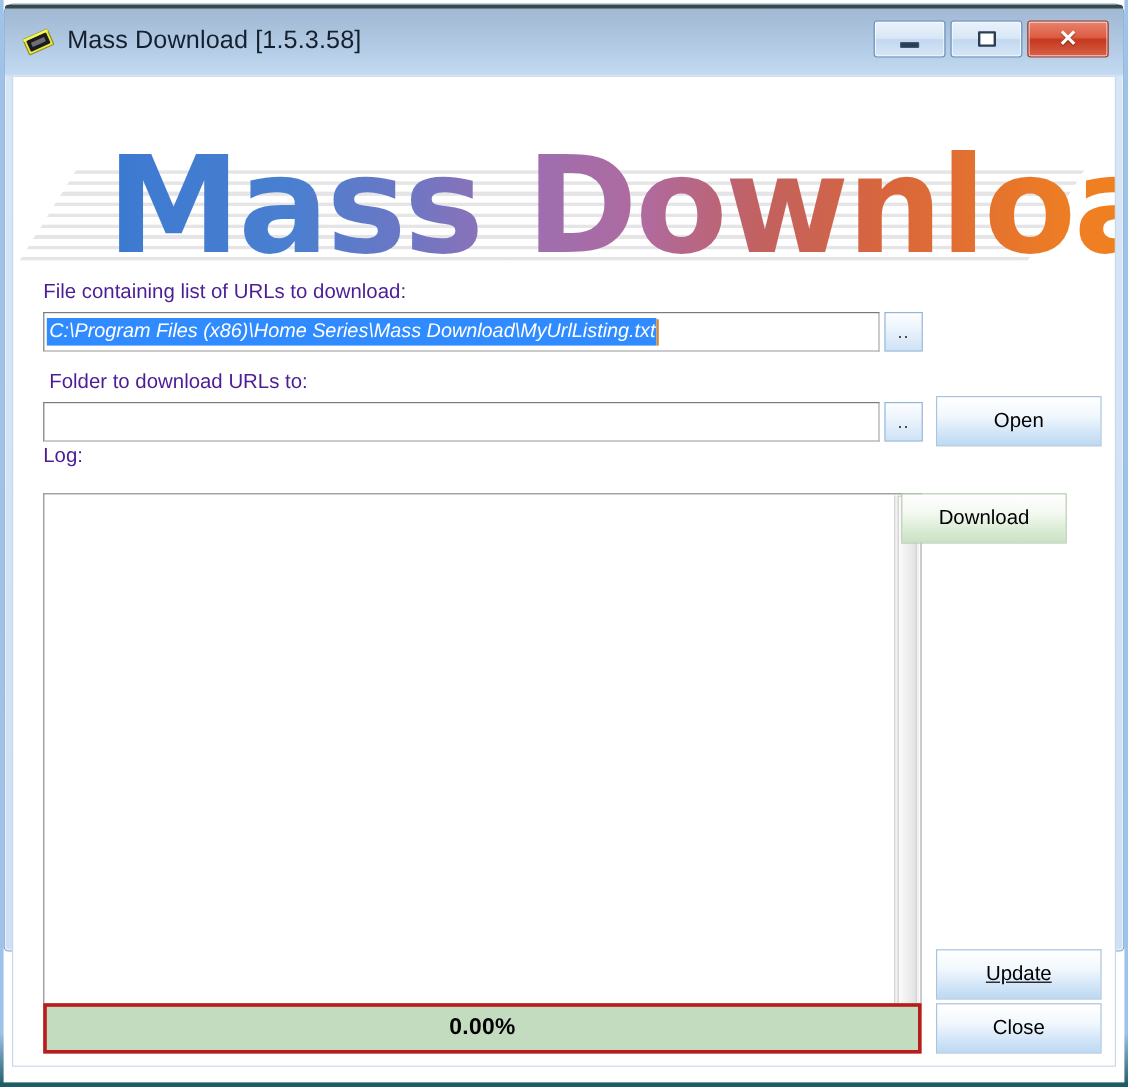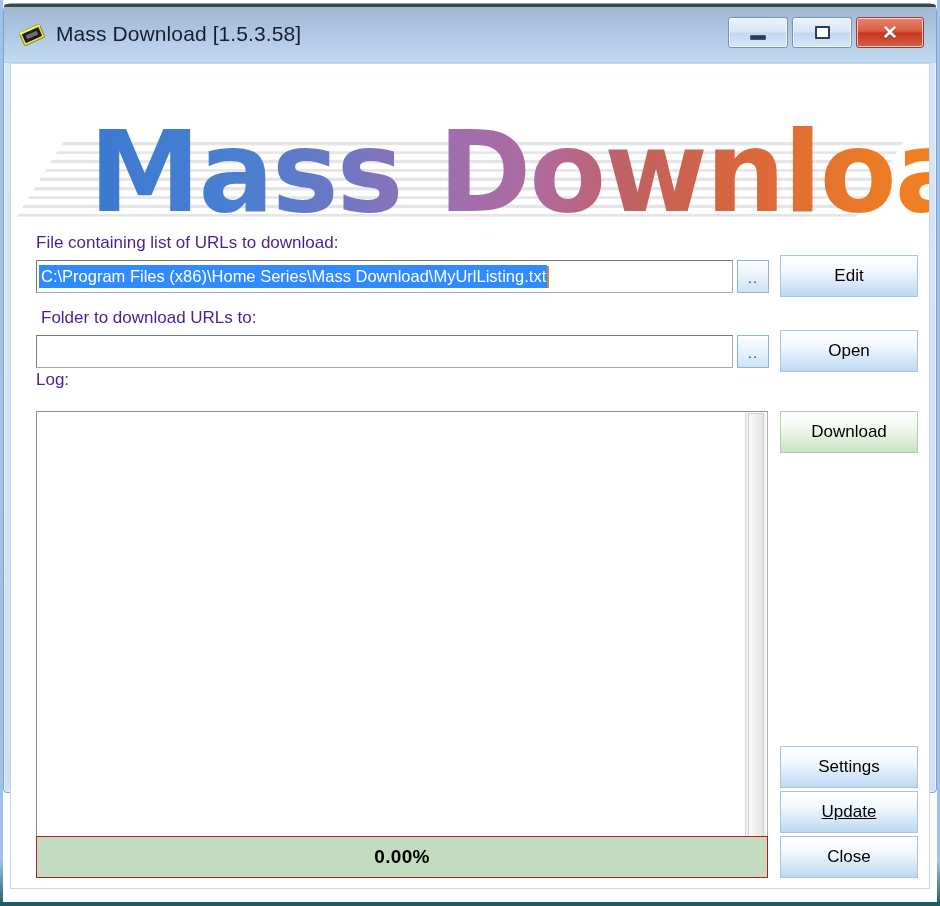--- a/index.html
+++ b/index.html
@@ -220,20 +220,21 @@
     box-sizing: border-box;
     height: 33px;
     background: #ffffff;
     border: 1px solid #a9a9a9;
     border-top-color: #7b7b7b;
     border-left-color: #7b7b7b;
     display: flex;
     align-items: center;
     padding: 0 2px;
     overflow: hidden;
+    font-style: italic;
   }
   .sel-text {
     background: #2f8bff;
     color: #ffffff;
     font-size: 16.5px;
     font-family: "Liberation Sans", sans-serif;
     padding: 2px 1px 3px 2px;
     white-space: nowrap;
     line-height: 1.15;
   }
@@ -312,21 +313,21 @@
     background: linear-gradient(to right,#fbfbfb 0%, #efefef 50%, #e2e2e2 100%);
     border: 1px solid #cfcfcf;
     box-sizing: border-box;
   }
 
   
   .progress {
     position: absolute;
     box-sizing: border-box;
     background: #c3dcc0;
-    border: 1px solid #b91c1c;
+    border: 3px solid #b91c1c;
     display: flex;
     align-items: center;
     justify-content: center;
   }
   .progress-label {
     font-size: 19px;
     font-weight: bold;
     color: #000000;
     font-family: "Liberation Sans", sans-serif;
     letter-spacing: 0.3px;
@@ -380,44 +381,42 @@
 
       <div class="field-label" style="left:25px; top:169px;">File containing list of URLs to download:</div>
 
       <div class="textbox" style="left:25px; top:196px; width:697px;">
         <span class="sel-text">C:\Program Files (x86)\Home Series\Mass Download\MyUrlListing.txt</span>
           <span class="caret"></span>
       </div>
 
       <div class="browse-btn" style="left:726px; top:196px;">..</div>
 
-      <div class="btn" style="left:769px; top:191px;">Edit</div>
 
       <div class="field-label" style="left:30px; top:244px;">Folder to download URLs to:</div>
 
       <div class="textbox" style="left:25px; top:271px; width:697px;">
         <span class="sel-text" style="background:transparent;color:#000;"></span>
       </div>
 
       <div class="browse-btn" style="left:726px; top:271px;">..</div>
 
       <div class="btn" style="left:769px; top:266px;text-align:right;">Open</div>
 
       <div class="field-label" style="left:25px; top:306px;">Log:</div>
 
       <div class="logbox" style="left:25px; top:347px; width:732px; height:430px;">
         <span style="position:absolute;left:4px;top:2px;font-size:15px;color:#000;font-family:'Liberation Sans',sans-serif;"></span>
         <div class="log-scrollbar">
           <div class="log-scroll-thumb"></div>
         </div>
       </div>
 
-      <div class="btn green" style="left:769px; top:347px;">Download</div>
-
-      <div class="btn" style="left:769px; top:682px;">Settings</div>
+      <div class="btn green" style="left:740px; top:347px;">Download</div>
+
       <div class="btn" style="left:769px; top:727px;text-decoration:underline;">Update</div>
       <div class="btn" style="left:769px; top:772px;">Close</div>
 
       <div class="progress" style="left:25px; top:772px; width:732px; height:42px;">
         <span class="progress-label">0.00%</span>
       </div>
 
     </div>
   </div>
 

